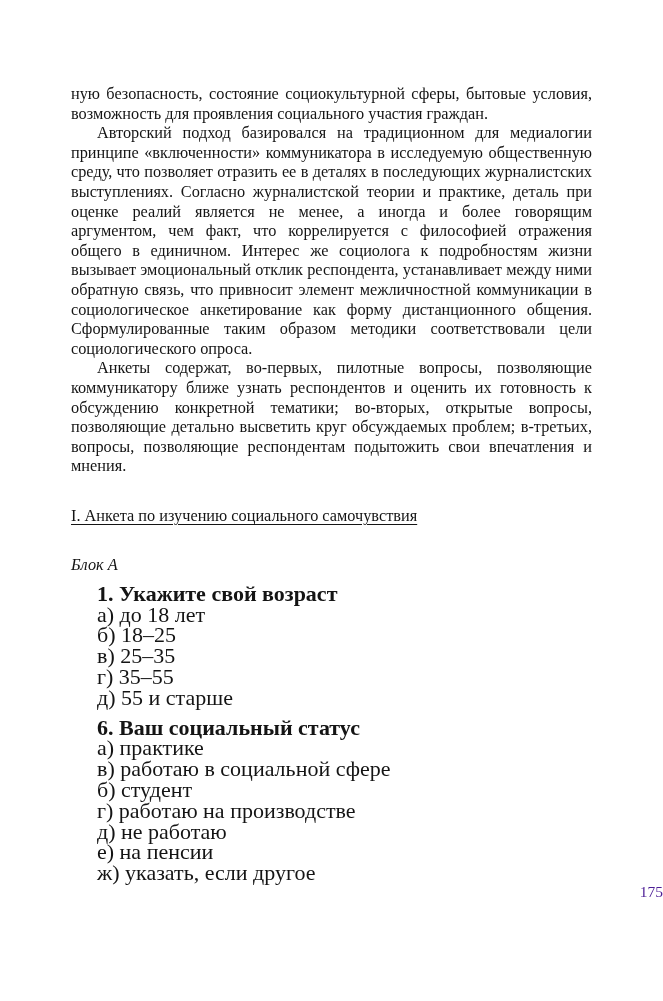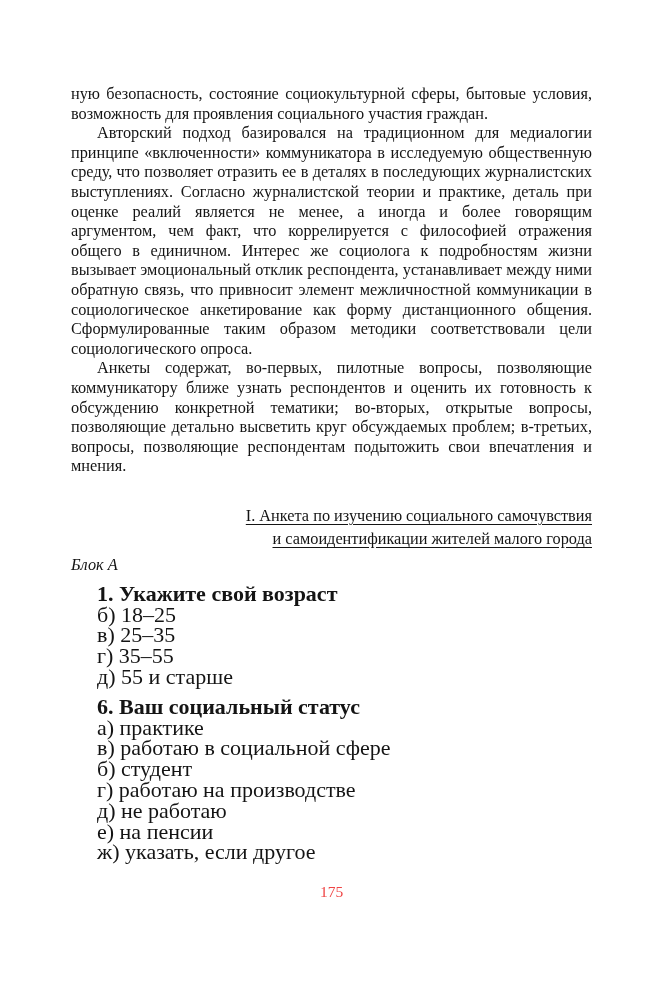--- a/index.html
+++ b/index.html
@@ -29,70 +29,70 @@
     text-align: justify;
     text-justify: inter-word;
   }
   p.indent {
     text-indent: 26px;
   }
   .heading {
     margin-top: 28px;
     font-size: 16.3px;
     line-height: 23px;
-    text-align: right;
+    text-align: left;
   }
   .heading-line {
     text-decoration: underline;
     text-underline-offset: 3px;
   }
   .block-label {
-    margin-top: 5px;
+    margin-top: 28px;
     font-style: italic;
     font-size: 16.3px;
     line-height: 20px;
   }
   .question {
     margin-top: 9px;
     padding-left: 26px;
     font-size: 22px;
     line-height: 20.8px;
   }
   .q-title {
     font-weight: bold;
   }
   .page-number {
     position: absolute;
     top: 883px;
     left: 0;
     width: 100%;
-    text-align: center;
+    text-align: right;
     font-size: 15.5px;
-    color: #ef4444;
+    color: #4c1d95;
   }
 </style>
 </head>
 <body>
 
 <div class="page">
   <div class="content">
 
     <p class="para">ную безопасность, состояние социокультурной сферы, бытовые условия, возможность для проявления социального участия граждан.</p>
     <p class="para indent">Авторский подход базировался на традиционном для медиалогии принципе «включенности» коммуникатора в исследуемую общественную среду, что позволяет отразить ее в деталях в последующих журналистских выступлениях. Согласно журналистской теории и практике, деталь при оценке реалий является не менее, а иногда и более говорящим аргументом, чем факт, что коррелируется с философией отражения общего в единичном. Интерес же социолога к подробностям жизни вызывает эмоциональный отклик респондента, устанавливает между ними обратную связь, что привносит элемент межличностной коммуникации в социологическое анкетирование как форму дистанционного общения. Сформулированные таким образом методики соответствовали цели социологического опроса.</p>
     <p class="para indent">Анкеты содержат, во-первых, пилотные вопросы, позволяющие коммуникатору ближе узнать респондентов и оценить их готовность к обсуждению конкретной тематики; во-вторых, открытые вопросы, позволяющие детально высветить круг обсуждаемых проблем; в-третьих, вопросы, позволяющие респондентам подытожить свои впечатления и мнения.</p>
 
     <div class="heading">
       <span class="heading-line">I. Анкета по изучению социального самочувствия</span><br>
-      <span class="heading-line">и самоидентификации жителей малого города</span>
     </div>
 
     <div class="block-label">Блок А</div>
 
     <div class="question">
       <div class="q-title">1. Укажите свой возраст</div>
+      <div class="q-option">а) до 18 лет</div>
       <div class="q-option">б) 18–25</div>
       <div class="q-option">в) 25–35</div>
       <div class="q-option">г) 35–55</div>
       <div class="q-option">д) 55 и старше</div>
     </div>
 
     <div class="question">
       <div class="q-title">6. Ваш социальный статус</div>
       <div class="q-option">а) практике</div>
       <div class="q-option">в) работаю в социальной сфере</div>

